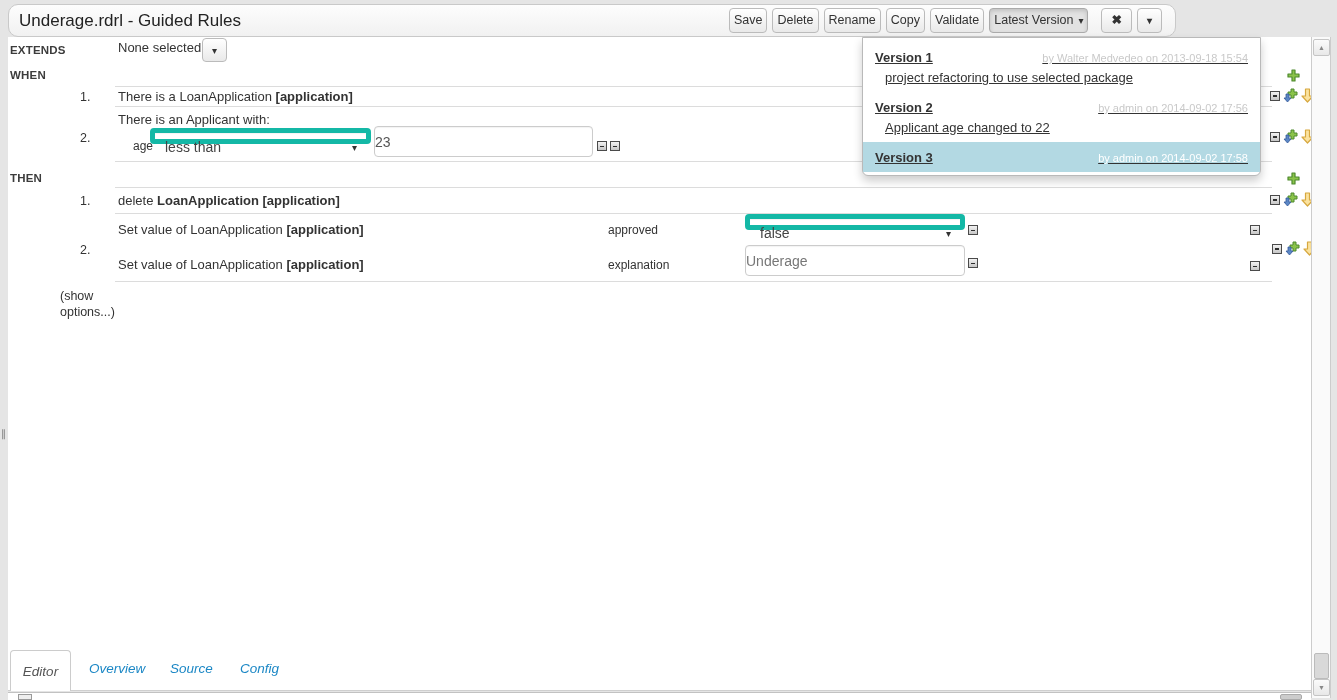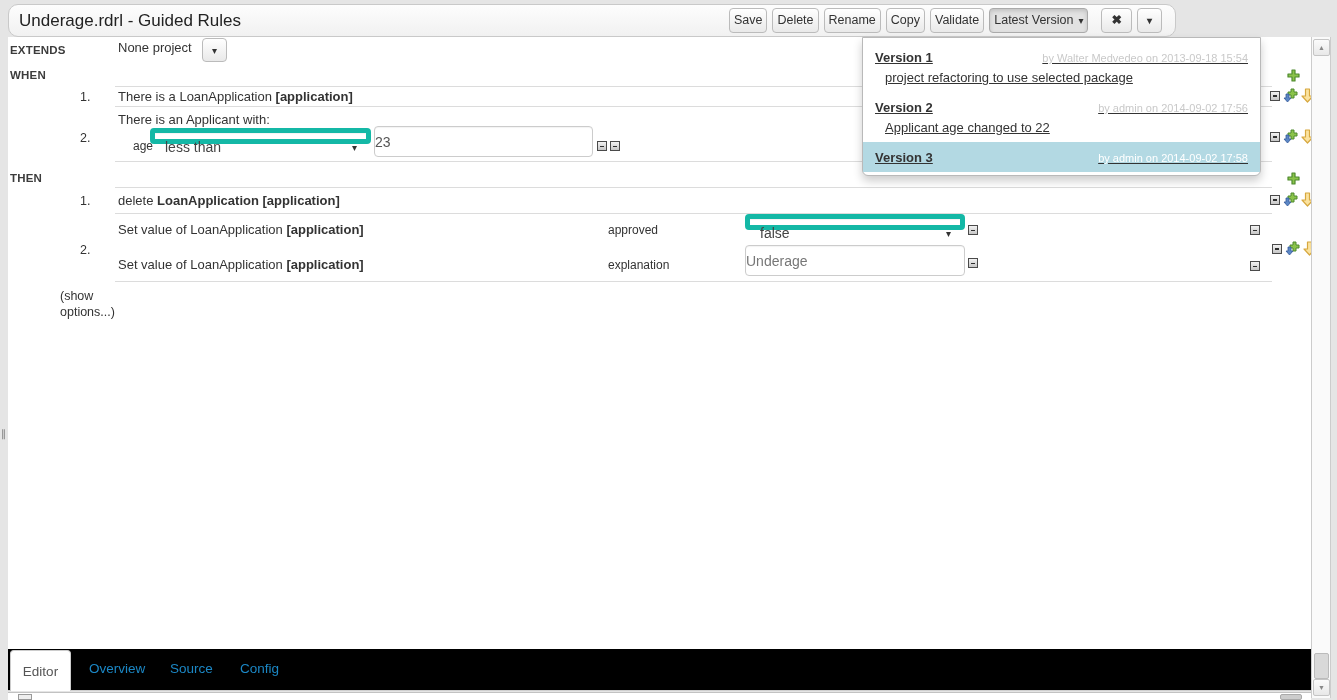--- a/index.html
+++ b/index.html
@@ -55,22 +55,22 @@
     padding:4px 0 3px 0; z-index:50; }
   .vitem { padding:8px 12px 6px 12px; cursor:pointer;text-decoration:underline; }
   .vitem .vrow { display:flex; justify-content:space-between; align-items:baseline; height:16px; }
   .vitem .vtitle { font-weight:bold; font-size:13px; color:#333; }
   .vitem .vmeta { font-size:11px; color:#c9c9c9; }
   .vitem .vcomment { font-size:13px; color:#333; margin:4px 0 0 10px; height:16px; }
   .vitem.selected { background:#b3d9e3; }
   .vitem.selected .vmeta { color:#fff; }
 
   
-  .tabbar { position:absolute; left:8px; top:649px; width:1303px; height:42px; background:#000000;
-    border-bottom:1px solid #cfcfcf; }
+  .tabbar { position:absolute; left:8px; top:649px; width:1303px; height:42px; background:#ffffff;
+    border-bottom:1px solid #cfcfcf;font-style:italic; }
   .tab-active { position:absolute; left:2px; top:1px; height:41px; width:61px; background:#fff;
     border:1px solid #ccc; border-bottom:none; border-radius:4px 4px 0 0;
     font-size:13.5px; color:#555; display:flex; align-items:center; justify-content:center; cursor:default; }
   .tab-link { position:absolute; top:12px; font-size:13.5px; color:#1b87c5; cursor:pointer; white-space:nowrap; }
 
   
   .vscroll { position:absolute; left:1311px; top:37px; width:20px; height:661px;
     background:#fafafa; border-left:1px solid #ccc; border-right:1px solid #ccc; }
   .sbtn { position:absolute; left:1px; width:17px; height:17px; background:linear-gradient(#fbfbfb,#e8e8e8);
     border:1px solid #c5c5c5; border-radius:2px; font-size:7px; color:#888; text-align:center;
@@ -98,21 +98,21 @@
       <span>Latest Version</span><span class="caret">▾</span>
     </button>
     <button class="btn sq gapL">✖</button>
     <button class="btn sq"><span class="caret" style="margin-left:0">▾</span></button>
   </div>
 </div>
 
 <div class="content">
 
   <span class="abs seclabel" style="left:2px;top:7px">EXTENDS</span>
-  <span class="abs rowtext" style="left:110px;top:3px">None project</span>
+  <span class="abs rowtext" style="left:110px;top:3px">None selected</span>
   <button class="btn abs" style="left:194px;top:1px;height:24px;padding:2px 9px"><span class="caret" style="margin-left:0">▾</span></button>
 
   <span class="abs seclabel" style="left:2px;top:32px">WHEN</span>
 
   <div class="hline" style="top:49px"></div>
   <span class="abs rownum" style="left:72px;top:53px">1.</span>
   <span class="abs rowtext" style="left:110px;top:52px"><span>There is a LoanApplication </span><b>[application]</b></span>
   <div class="hline" style="top:69px"></div>
 
   <span class="abs rowtext" style="left:110px;top:75px">There is an Applicant with:</span>

